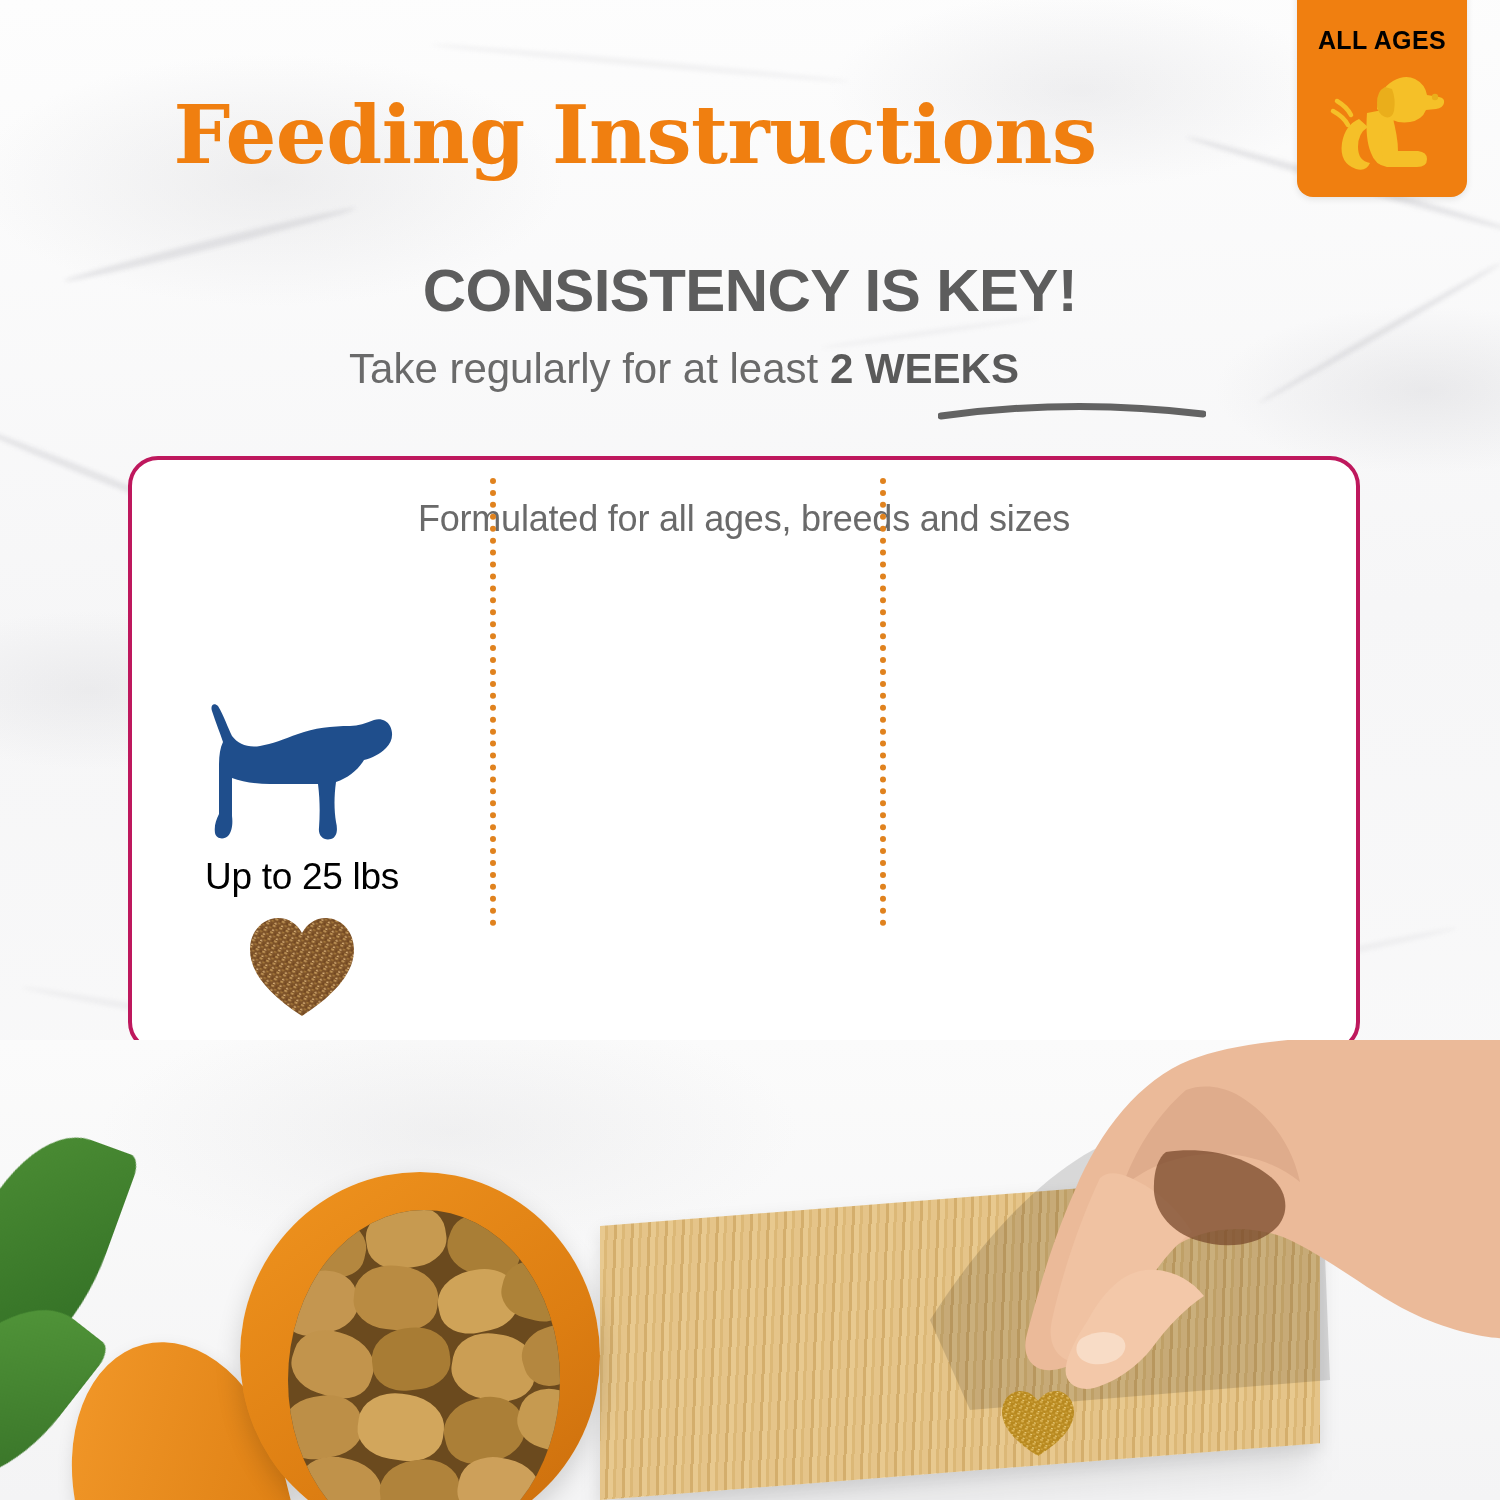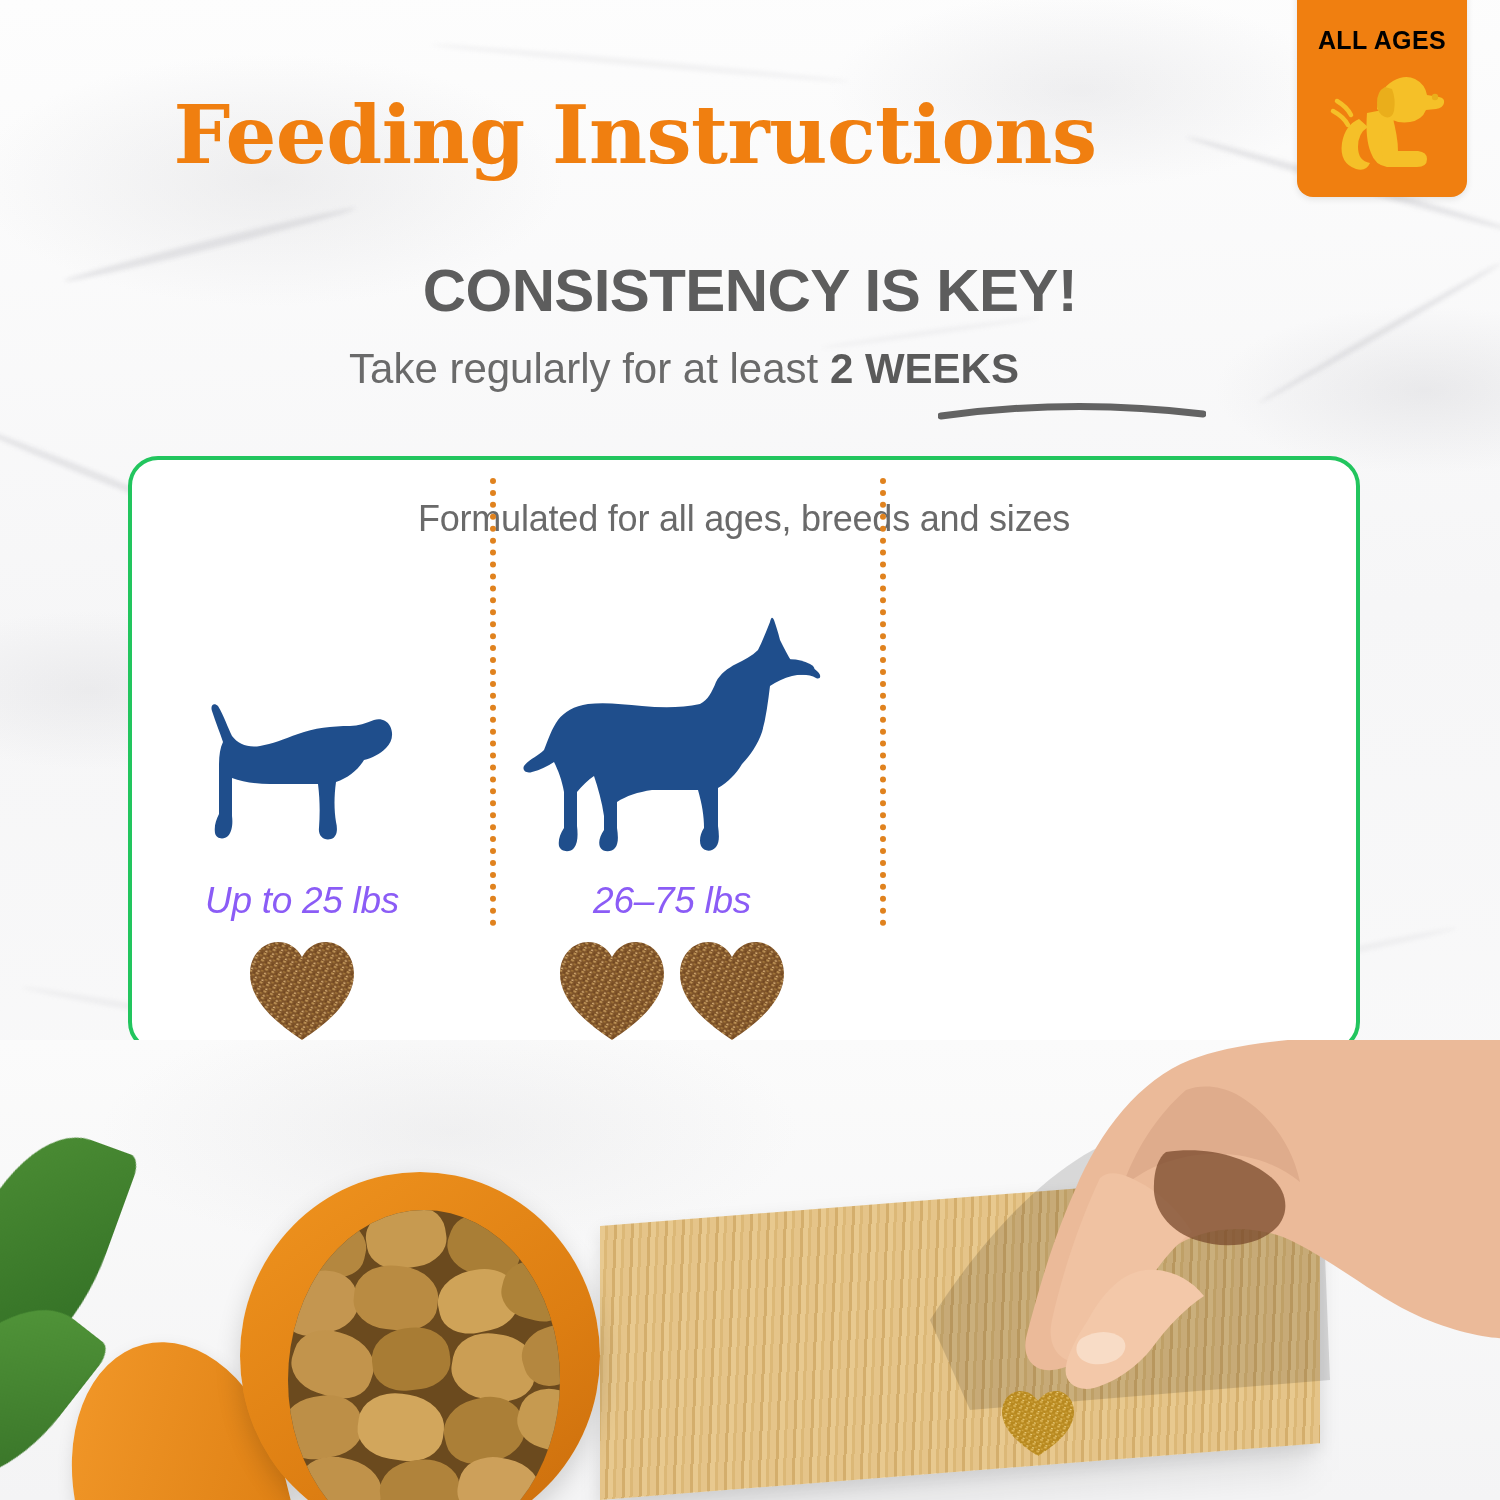--- a/index.html
+++ b/index.html
@@ -58,21 +58,21 @@
   }
   .tagline-strong{ font-weight:bold; color:#5a5a5a; position:relative; }
   .tagline-underline{
     position:absolute; left:938px; top:398px; width:268px; height:22px;
   }
 
   
   .card{
     position:absolute; left:128px; top:456px; width:1232px; height:596px;
     background:#ffffff;
-    border:4px solid #22c55e;
+    border:4px solid #be185d;
     border-radius:30px;
   }
   .card-header{
     text-align:center; font-size:36px; color:#6a6a6a; padding-top:38px; letter-spacing:-.2px;
   }
   .cols{
     position:absolute; left:0; top:96px; width:100%; height:488px;
     display:flex;
   }
   .col{ flex:1; position:relative; display:flex; flex-direction:column; align-items:center; }
@@ -81,21 +81,21 @@
   .col.c3{ flex:1; }
 
   .divider{
     position:absolute; top:18px; width:0; height:448px;
     border-left:6px dotted #E0821E;
   }
   .divider.d1{ left:358px; }
   .divider.d2{ left:748px; }
 
   .dog-slot{ height:300px; display:flex; align-items:flex-end; justify-content:center; }
-  .size-label{ font-size:37px; color:#8b5cf6; margin-top:24px; letter-spacing:-.3px;font-style:italic; }
+  .size-label{ font-size:37px; color:#000000; margin-top:0; letter-spacing:-.3px; }
   .treats{ display:flex; gap:10px; margin-top:16px; align-items:center; justify-content:center; }
 
   
   .heart{ width:110px; height:104px; }
 
   
   .photo{
     position:absolute; left:0; top:1040px; width:1500px; height:460px;
     overflow:hidden;
   }
@@ -241,54 +241,20 @@
               <rect x="4" y="3" width="2.8" height="1.6" rx=".8" fill="#a87b3c"></rect>
               <rect x="1" y="4.6" width="2.4" height="1.5" rx=".7" fill="#d8b079"></rect>
               <rect x="5" y=".4" width="1.8" height="1.4" rx=".6" fill="#6a401d"></rect>
             </pattern>
           </defs>
           <path fill="url(#kib1)" d="M55 102 C18 78 3 56 3 36 C3 16 17 4 31 4 C42 4 50 10 55 19 C60 10 68 4 79 4 C93 4 107 16 107 36 C107 56 92 78 55 102 Z"></path>
         </svg>
       </div>
     </div>
 
-    <div class="col c2">
-      <div class="dog-slot">
-        <svg width="300" height="240" viewBox="0 0 300 240">
-          <path fill="#1F4E8C" d="M248 6 C244 16 240 26 236 34 C230 40 222 44 214 48
-            C206 52 198 58 194 66 C190 76 186 84 178 88
-            C160 92 140 92 120 90 C100 88 82 86 66 88
-            C52 90 42 96 36 104 C30 112 26 124 22 134
-            C16 140 6 144 2 150 C0 154 4 158 10 156
-            C18 154 26 150 32 146 C36 154 40 164 42 176
-            L42 212 C38 218 36 224 37 230 C39 236 48 237 52 232
-            C56 227 56 218 55 210 L55 176 C60 170 66 164 72 160
-            C76 172 80 186 82 200 L82 214 C78 220 76 226 78 231
-            C80 236 89 237 93 232 C97 227 96 219 95 212 L95 186
-            C104 180 116 176 130 174 L176 174
-            C180 188 182 200 182 212 C178 218 177 225 179 230
-            C182 236 190 236 194 231 C198 226 197 218 196 210
-            L196 172 C206 166 214 158 220 148
-            C228 140 236 128 240 116 C244 102 246 86 248 70
-            C254 66 262 62 270 60 C278 58 288 58 294 62
-            C298 64 300 60 296 56 C290 50 280 46 270 46
-            C266 40 262 32 258 24 C256 16 254 10 252 4 C250 0 249 2 248 6 Z"></path>
-          <path fill="#1F4E8C" d="M262 44 C270 42 280 44 288 48 C294 51 294 56 288 58 C278 60 268 58 262 54 Z"></path>
-        </svg>
-      </div>
-      <div class="size-label">26–75 lbs</div>
-      <div class="treats">
-        <svg class="heart" viewBox="0 0 110 104">
-          <path fill="url(#kib1)" d="M55 102 C18 78 3 56 3 36 C3 16 17 4 31 4 C42 4 50 10 55 19 C60 10 68 4 79 4 C93 4 107 16 107 36 C107 56 92 78 55 102 Z"></path>
-        </svg>
-        <svg class="heart" viewBox="0 0 110 104">
-          <path fill="url(#kib1)" d="M55 102 C18 78 3 56 3 36 C3 16 17 4 31 4 C42 4 50 10 55 19 C60 10 68 4 79 4 C93 4 107 16 107 36 C107 56 92 78 55 102 Z"></path>
-        </svg>
-      </div>
-    </div>
 
 
   </div>
 </div>
 
 <div class="photo">
   <div class="photo-bg"></div>
 
   <div class="board-shadow"></div>
   <div class="board"></div>

